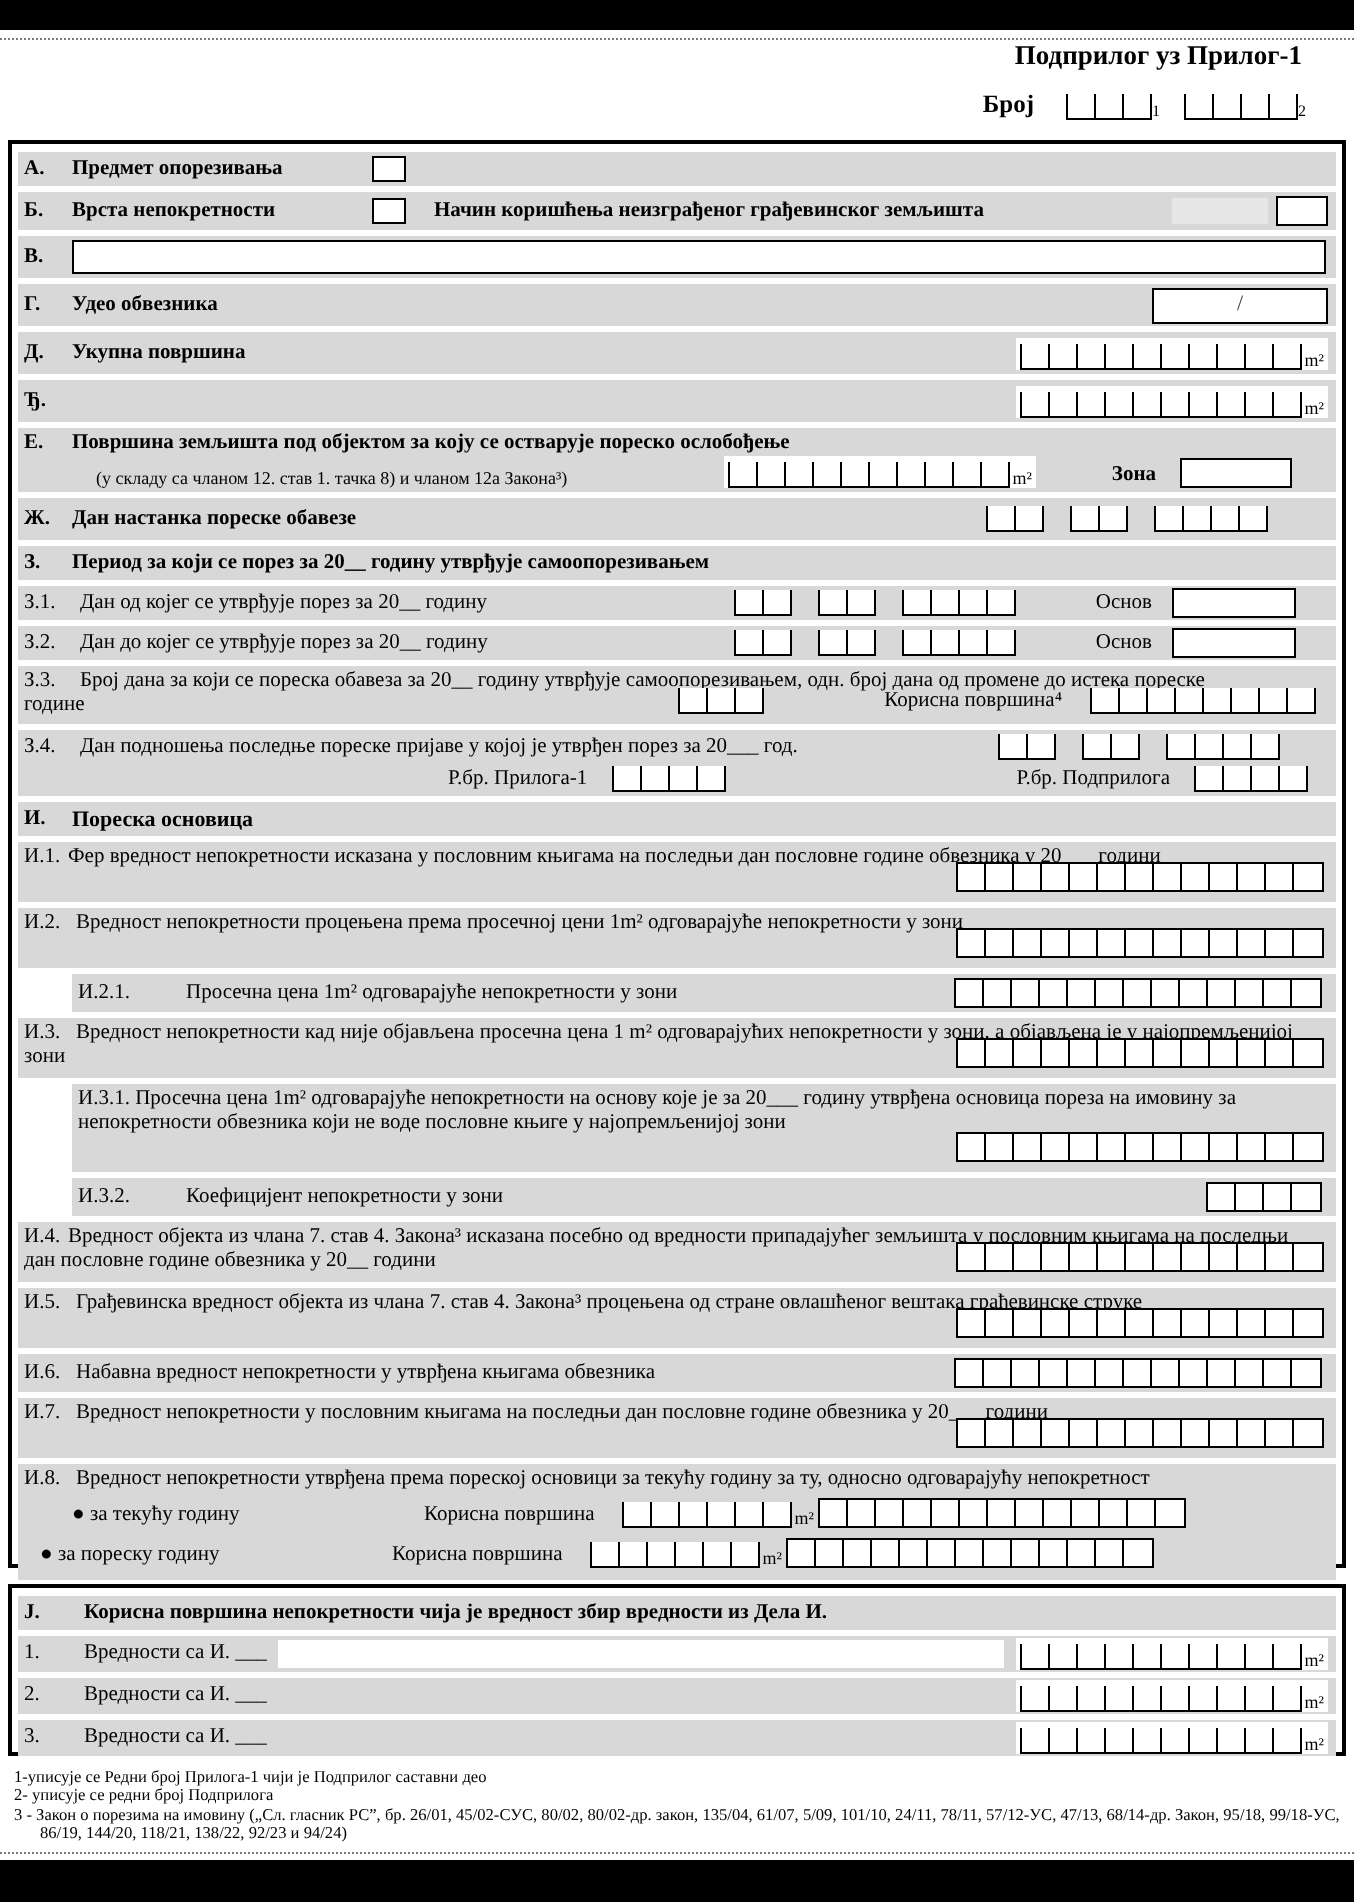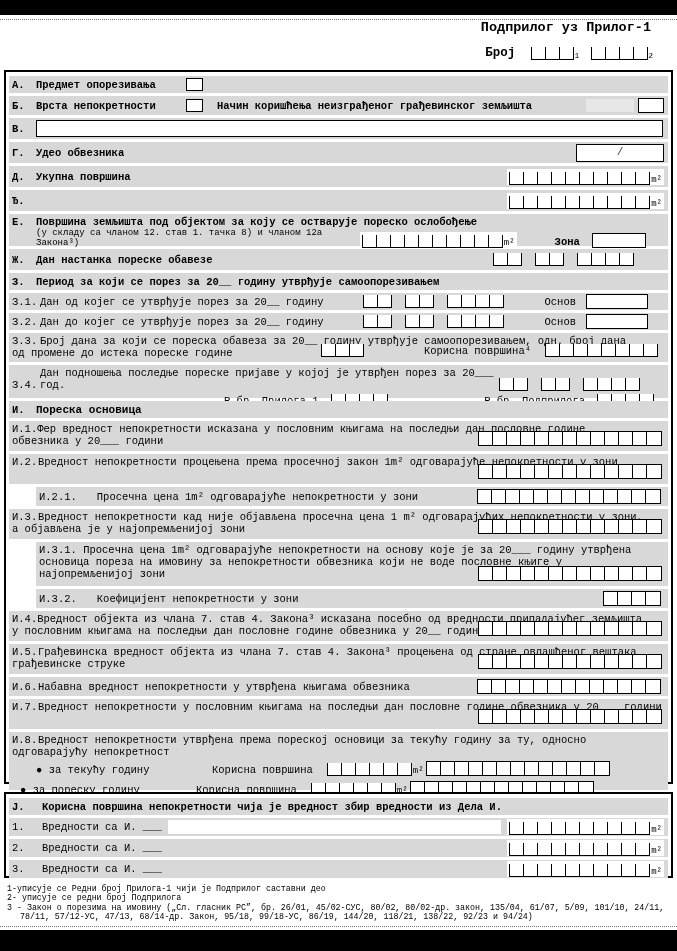--- a/index.html
+++ b/index.html
@@ -1,18 +1,18 @@
 <!DOCTYPE html>
 <html><head>
 <meta charset="utf-8">
 <style>
   * { box-sizing: border-box; }
   html,body { margin:0; padding:0; background:#fff; }
   .page { position:relative; width:677px; height:951px; background:#fff; overflow:hidden;
-          font-family:Liberation Mono, monospace; color:#000; }
+          font-family:Liberation Serif, serif; color:#000; }
   .bar { position:absolute; left:0; right:0; background:#000; }
   .bar.top { top:0; height:15px; }
   .bar.bottom { top:930px; height:21px; }
   .dotline { position:absolute; left:0; right:0; border-top:1px dotted #7a7a7a; }
   .dl1 { top:19px; } .dl2 { top:926px; }
 
   .title { position:absolute; top:20px; right:26px; font-weight:bold; font-size:13.5px; }
   .broj { position:absolute; top:44px; right:22px; display:flex; align-items:flex-end; }
   .broj .lbl { font-weight:bold; font-size:12.5px; margin-right:14px; }
   sup.s { font-size:8px; vertical-align:top; line-height:8px; }
@@ -151,21 +151,21 @@
             <i></i>
             <i></i>
           </span>
           <span class="unit">m²</span>
         </span>
     </div>
 
     <div class="r" style="height:32px">
       <div><span class="no">Е.</span><span class="b">Површина земљишта под објектом за коју се остварује пореско ослобођење</span></div>
       <div class="fe">
-        <span class="sm" style="margin-left:24px">(у складу са чланом 12. став 1. тачка 8) и чланом 12а Закона³)</span>
+        <span class="sm" style="margin-left:36px">(у складу са чланом 12. став 1. тачка 8) и чланом 12а Закона³)</span>
         <span class="fill"></span>
         <span class="wwrap">
             <span class="comb open">
               <i></i>
               <i></i>
               <i></i>
               <i></i>
               <i></i>
               <i></i>
               <i></i>
@@ -335,21 +335,21 @@
           <i></i>
           <i></i>
           <i></i>
           <i></i>
           <i></i>
           <i></i>
         </span>
     </div>
 
     <div class="r" style="height:30px">
-      <div><span class="no reg" style="min-width:26px">И.2.</span><span>Вредност непокретности  процењена према просечној закон  1m² одговарајуће непокретности у зони</span></div>
+      <div><span class="no reg" style="min-width:26px">И.2.</span><span>Вредност непокретности  процењена према просечној цени  1m² одговарајуће непокретности у зони</span></div>
       <span class="comb closed absr">
           <i></i>
           <i></i>
           <i></i>
           <i></i>
           <i></i>
           <i></i>
           <i></i>
           <i></i>
           <i></i>

